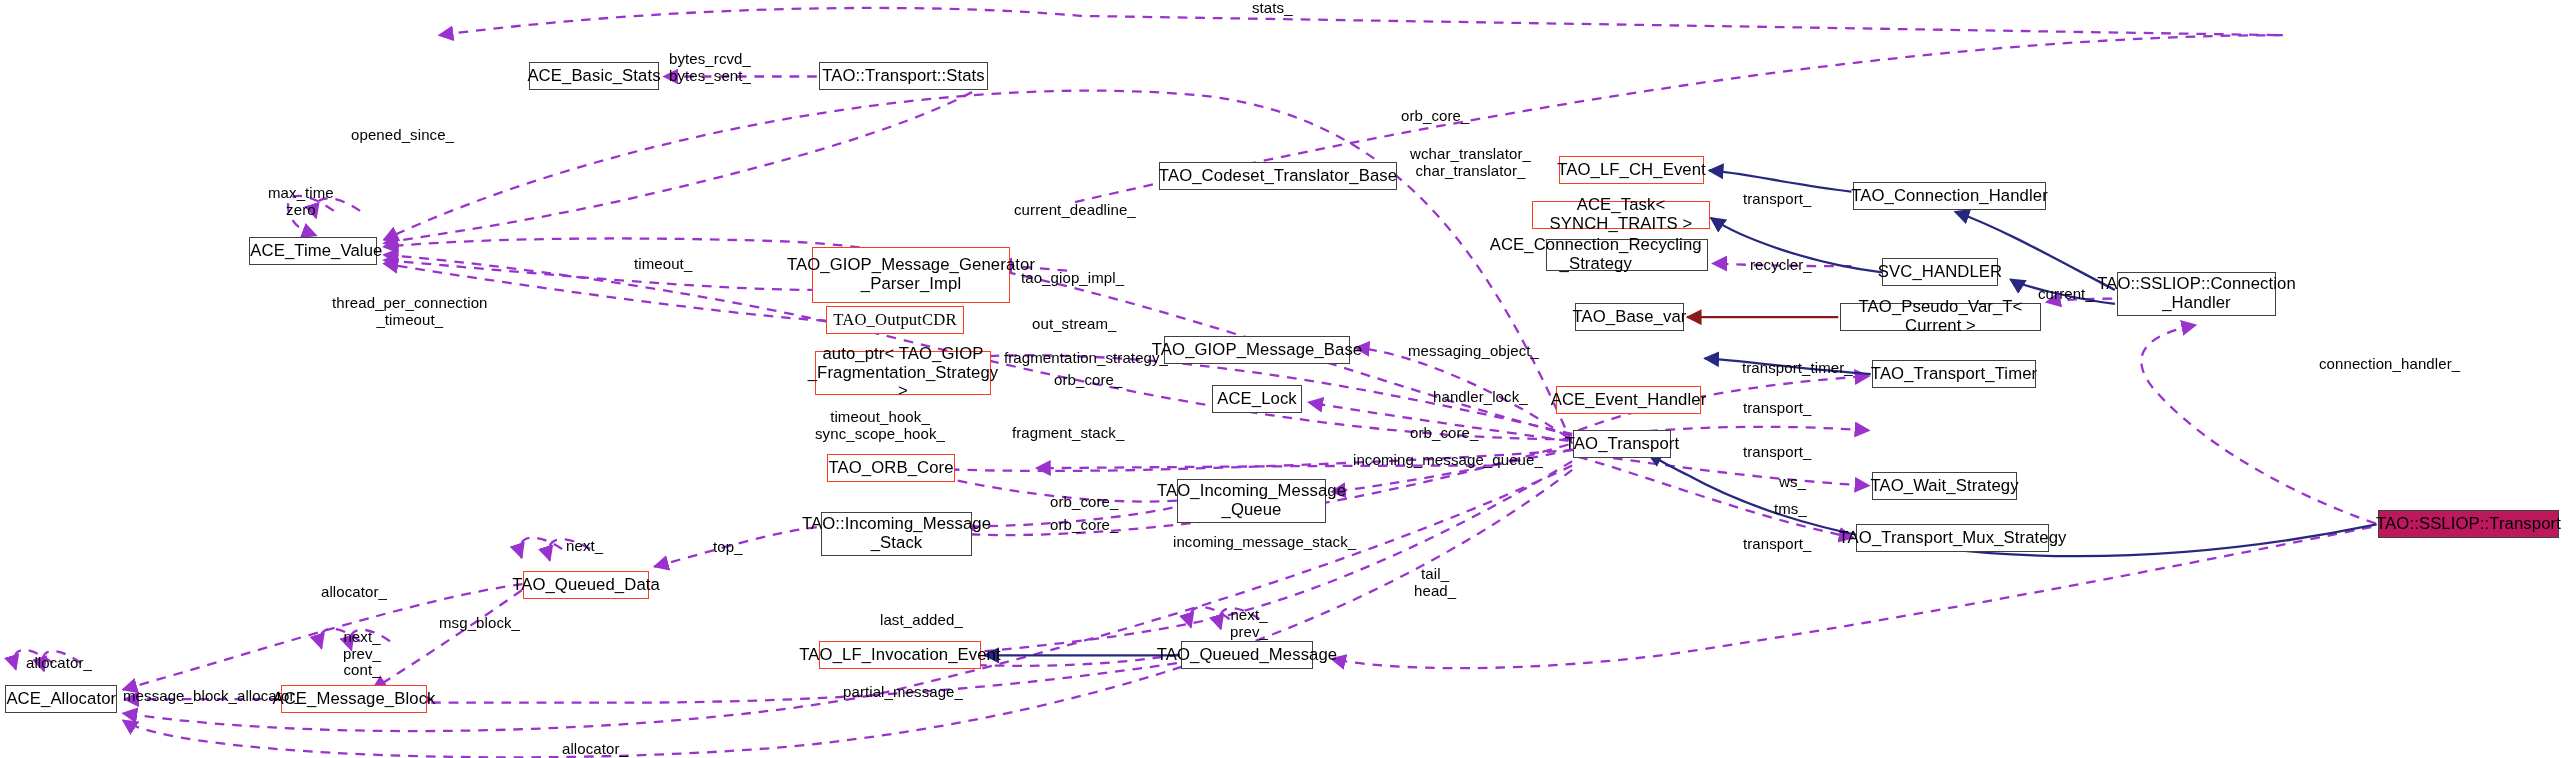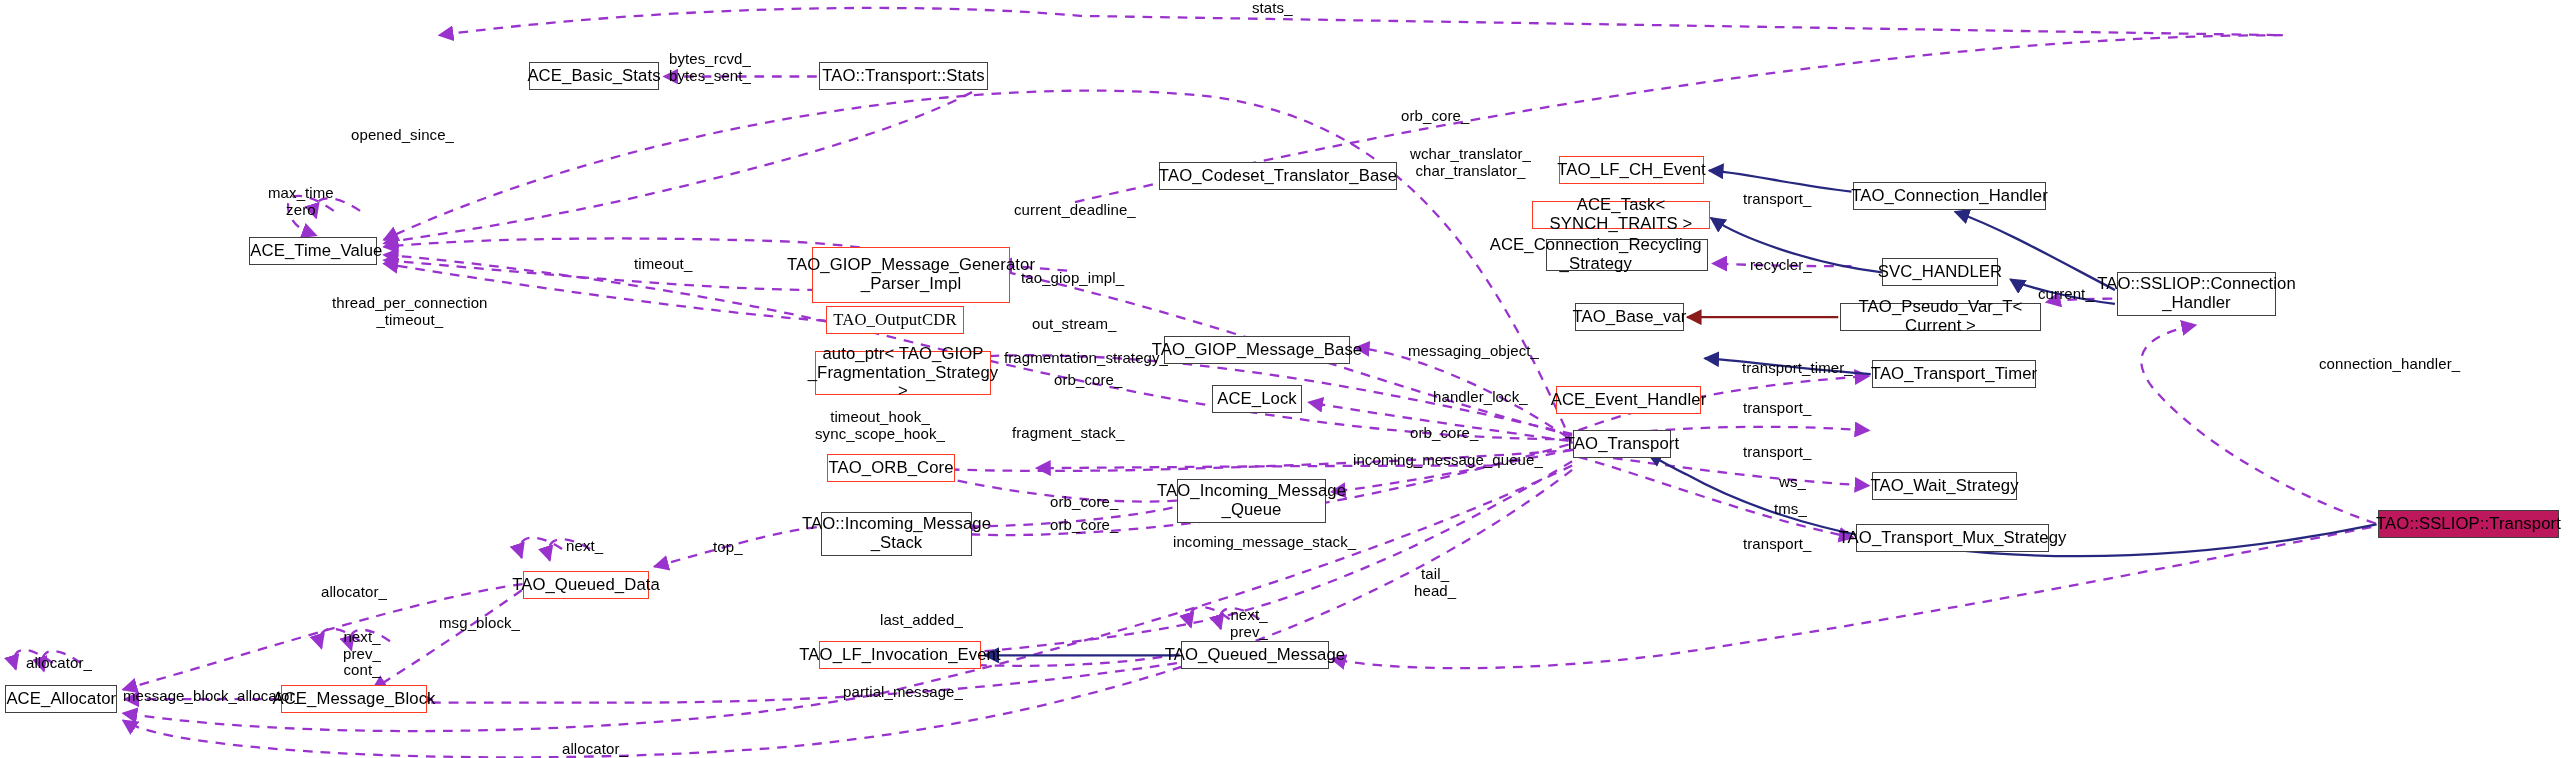--- a/index.html
+++ b/index.html
@@ -151,21 +151,21 @@
       <div class="node normal" style="left: 1573px; top: 430px; width: 98px; height: 28px;"><span>TAO_Transport</span></div>
       <div class="node normal" style="left: 1872px; top: 472px; width: 145px; height: 28px;"><span>TAO_Wait_Strategy</span></div>
       <div class="node normal" style="left: 1177px; top: 479px; width: 149px; height: 44px;"><span>TAO_Incoming_Message
 _Queue</span></div>
       <div class="node normal" style="left: 1856px; top: 524px; width: 193px; height: 28px;"><span>TAO_Transport_Mux_Strategy</span></div>
       <div class="node normal" style="left: 821px; top: 512px; width: 151px; height: 44px;"><span>TAO::Incoming_Message
 _Stack</span></div>
       <div class="node current" style="left: 2378px; top: 510px; width: 181px; height: 28px;"><span>TAO::SSLIOP::Transport</span></div>
       <div class="node red" style="left: 523px; top: 571px; width: 126px; height: 28px;"><span>TAO_Queued_Data</span></div>
       <div class="node red" style="left: 819px; top: 641px; width: 162px; height: 28px;"><span>TAO_LF_Invocation_Event</span></div>
-      <div class="node normal" style="left: 1181px; top: 641px; width: 148px; height: 28px; text-align: center;"><span>TAO_Queued_Message</span></div>
+      <div class="node normal" style="left: 1181px; top: 641px; width: 132px; height: 28px; text-align: center;"><span>TAO_Queued_Message</span></div>
       <div class="node normal" style="left: 5.3px; top: 685px; width: 112px; height: 28px;"><span>ACE_Allocator</span></div>
       <div class="node red" style="left: 281px; top: 685px; width: 146px; height: 28px;"><span>ACE_Message_Block</span></div>
     </div>
   <div id="labels-layer">
       <div class="elabel" style="left: 1252px; top: 0px;">stats_</div>
       <div class="elabel" style="left: 669px; top: 51px;">bytes_rcvd_
 bytes_sent_</div>
       <div class="elabel" style="left: 1401px; top: 108px;">orb_core_</div>
       <div class="elabel" style="left: 351px; top: 127px;">opened_since_</div>
       <div class="elabel" style="left: 1410px; top: 146px;">wchar_translator_

